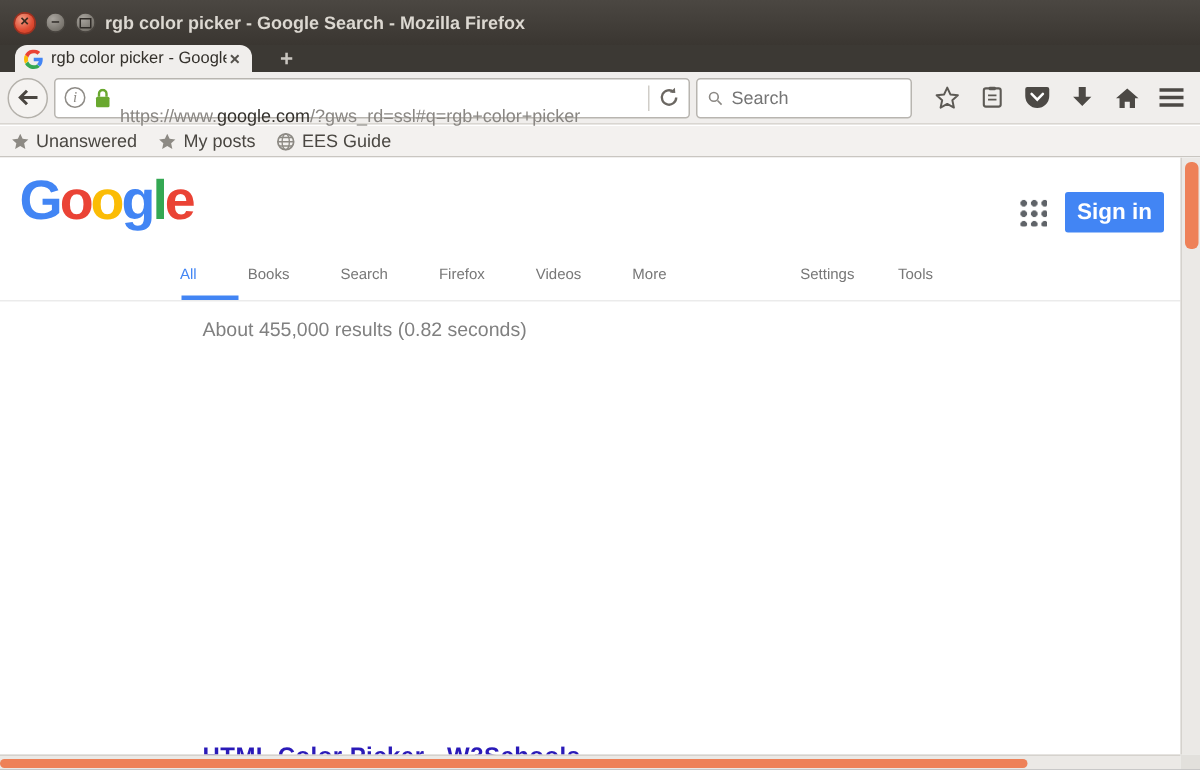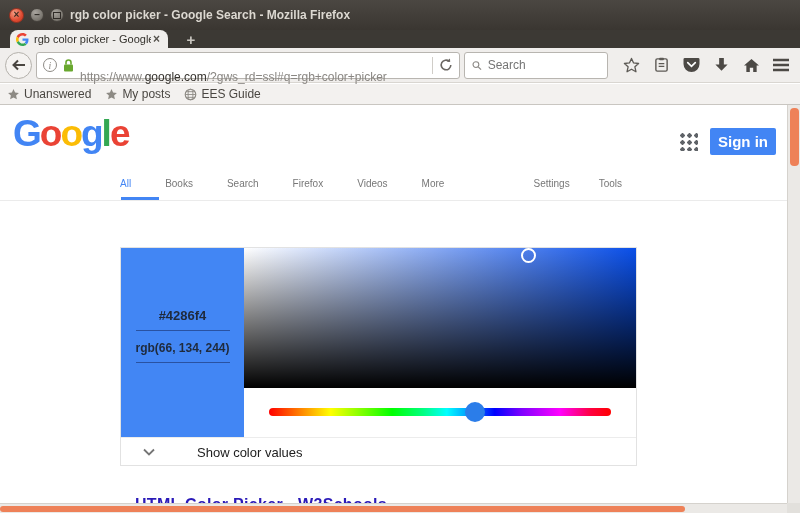--- a/index.html
+++ b/index.html
@@ -260,46 +260,22 @@
       <span class="gtab">Search</span>
       <span class="gtab">Firefox</span>
       <span class="gtab">Videos</span>
       <span class="gtab">More</span>
       <span class="gtab gtab-right">Settings</span>
       <span class="gtab gtab-right">Tools</span>
     </div>
     <div class="gtabs-underline"></div>
     <div class="gtabs-border"></div>
 
-
-    <div class="card">
-      <div class="cp-top">
-        <div class="swatch">
-          <div class="swatch-hex">#4286f4</div>
-          <div class="swatch-line"></div>
-          <div class="swatch-rgb">rgb(66, 134, 244)</div>
-          <div class="swatch-line"></div>
-        </div>
-        <div class="grad-col">
-          <div class="gradient">
-            <div class="grad-marker"></div>
-          </div>
-          <div class="slider-row">
-            <div class="hue-track"></div>
-            <div class="hue-thumb"></div>
-          </div>
-        </div>
-      </div>
-      <div class="cp-bottom">
-        <svg class="cp-chevron" width="12" height="8" viewBox="0 0 12 8">
-          <path d="M1 1.5 L6 6.5 L11 1.5" stroke="#757575" stroke-width="1.8" fill="none"></path>
-        </svg>
-        <span class="cp-label">Show color values</span>
-      </div>
-    </div>
+    <div class="stats">About 455,000 results (0.82 seconds)</div>
+
 
 
     <div class="cutlink">HTML Color Picker - W3Schools</div>
 
     <div class="vscroll">
       <div class="vthumb"></div>
     </div>
     <div class="hscroll">
       <div class="hthumb"></div>
     </div>

